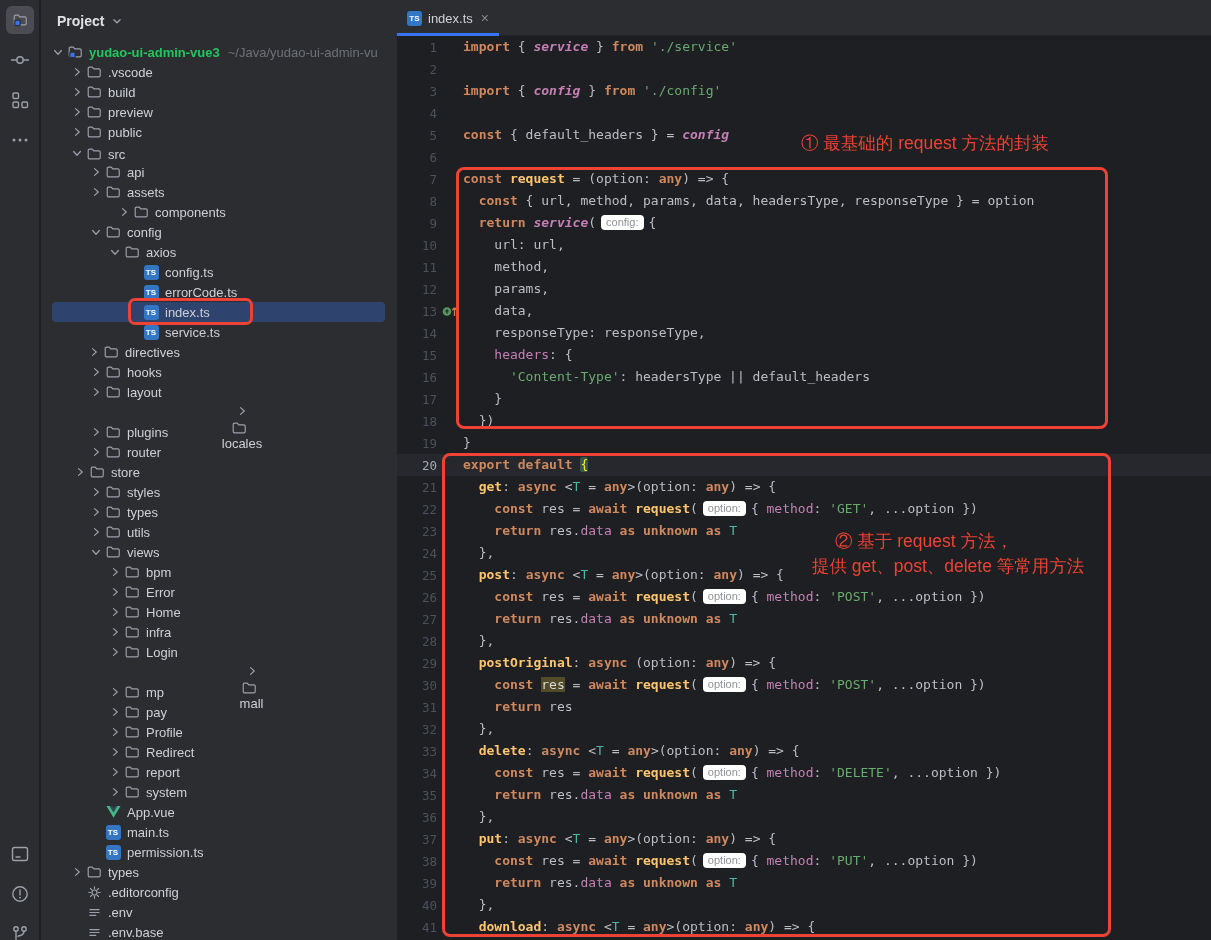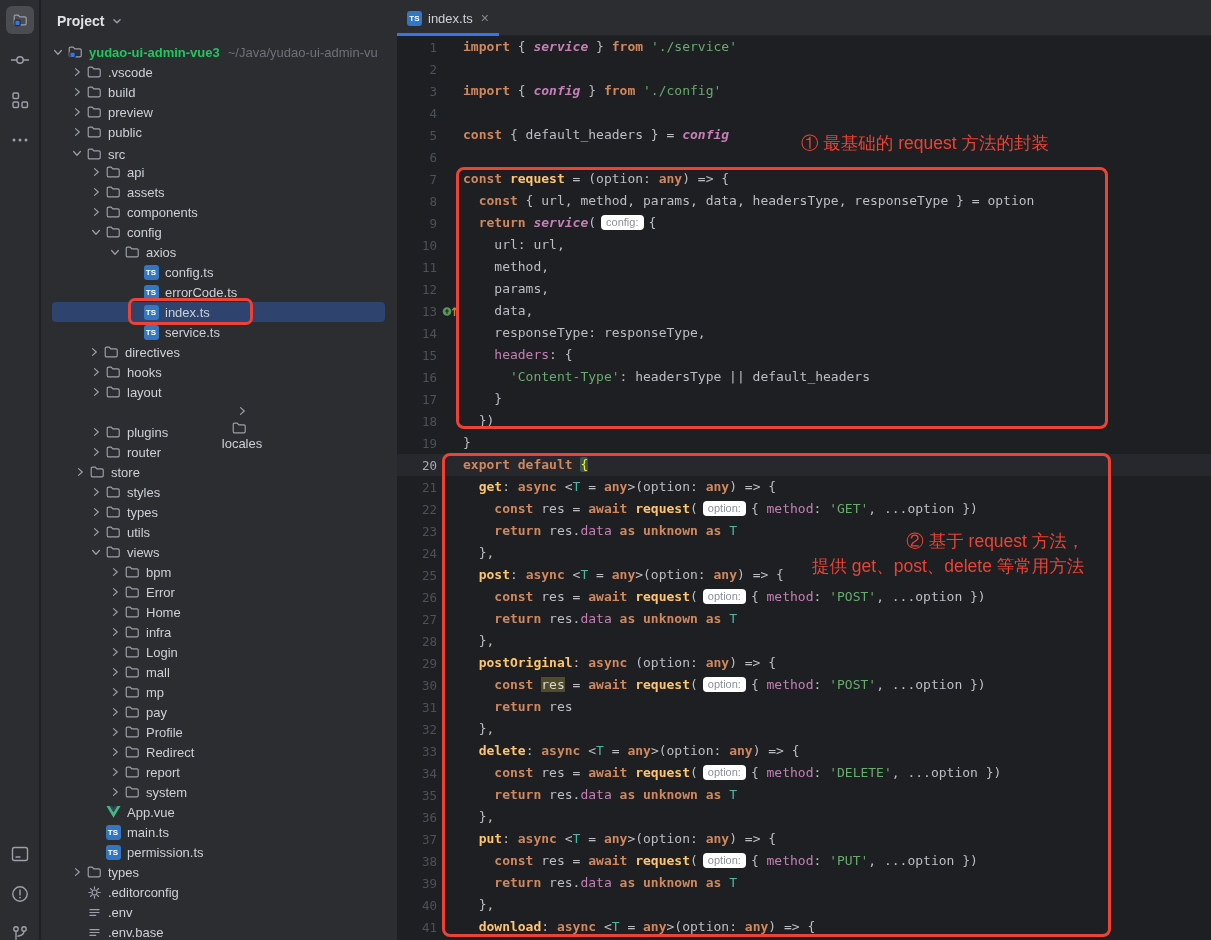--- a/index.html
+++ b/index.html
@@ -70,21 +70,21 @@
            font-family:"Liberation Sans", sans-serif; }
 
   
   .red-box { position:absolute; border:3px solid #ed4234; border-radius:8px; z-index:8; pointer-events:none; }
   #box-tree  { left:128px; top:298px; width:125px; height:27px; border-width:3px; border-radius:7px; }
   #box-one   { left:456px; top:167px; width:652px; height:262px; }
   #box-two   { left:442px; top:453px; width:669px; height:484px; }
   .red-note { position:absolute; color:#ed4234; font-size:17.5px; z-index:9; pointer-events:none;
               font-family:"Liberation Sans", sans-serif; white-space:nowrap; }
   #note-one { left:801px; top:131px; }
-  #note-two { left:812px; top:529px; line-height:25px;text-align:right; }
+  #note-two { left:812px; top:529px; line-height:25px; }
   #note-two .l1 { padding-left:23px; }
 </style>
 </head>
 <body>
 
 <div id="app">
 
   <div id="activity-bar">
     <div id="ab-top" class="ab-group">
         <div class="ab-btn active">
@@ -247,21 +247,21 @@
               <polyline points="6,3.5 11,8 6,12.5" fill="none" stroke="#9da0a8" stroke-width="1.6" stroke-linecap="round" stroke-linejoin="round"></polyline>
             </svg>
           </span>
           <span class="ticon">
             <svg width="16" height="16" viewBox="0 0 18 18">
               <path d="M2.5 5c0-.8.7-1.5 1.5-1.5h3l1.8 2h5.7c.8 0 1.5.7 1.5 1.5v6c0 .8-.7 1.5-1.5 1.5H4c-.8 0-1.5-.7-1.5-1.5z" fill="none" stroke="#9da0a8" stroke-width="1.3"></path>
             </svg>
           </span>
           <span class="tlabel">assets</span>
         </div>
-        <div class="trow" style="padding-left: 46px;">
+        <div class="trow" style="padding-left: 74px;">
           <span class="chev">
             <svg width="12" height="12" viewBox="0 0 16 16">
               <polyline points="6,3.5 11,8 6,12.5" fill="none" stroke="#9da0a8" stroke-width="1.6" stroke-linecap="round" stroke-linejoin="round"></polyline>
             </svg>
           </span>
           <span class="ticon">
             <svg width="16" height="16" viewBox="0 0 18 18">
               <path d="M2.5 5c0-.8.7-1.5 1.5-1.5h3l1.8 2h5.7c.8 0 1.5.7 1.5 1.5v6c0 .8-.7 1.5-1.5 1.5H4c-.8 0-1.5-.7-1.5-1.5z" fill="none" stroke="#9da0a8" stroke-width="1.3"></path>
             </svg>
           </span>
@@ -522,21 +522,21 @@
               <polyline points="6,3.5 11,8 6,12.5" fill="none" stroke="#9da0a8" stroke-width="1.6" stroke-linecap="round" stroke-linejoin="round"></polyline>
             </svg>
           </span>
           <span class="ticon">
             <svg width="16" height="16" viewBox="0 0 18 18">
               <path d="M2.5 5c0-.8.7-1.5 1.5-1.5h3l1.8 2h5.7c.8 0 1.5.7 1.5 1.5v6c0 .8-.7 1.5-1.5 1.5H4c-.8 0-1.5-.7-1.5-1.5z" fill="none" stroke="#9da0a8" stroke-width="1.3"></path>
             </svg>
           </span>
           <span class="tlabel">Login</span>
         </div>
-        <div class="trow" style="padding-left: 65px;">
+        <div class="trow" style="padding-left: 65px; flex-direction: column;">
           <span class="chev">
             <svg width="12" height="12" viewBox="0 0 16 16">
               <polyline points="6,3.5 11,8 6,12.5" fill="none" stroke="#9da0a8" stroke-width="1.6" stroke-linecap="round" stroke-linejoin="round"></polyline>
             </svg>
           </span>
           <span class="ticon">
             <svg width="16" height="16" viewBox="0 0 18 18">
               <path d="M2.5 5c0-.8.7-1.5 1.5-1.5h3l1.8 2h5.7c.8 0 1.5.7 1.5 1.5v6c0 .8-.7 1.5-1.5 1.5H4c-.8 0-1.5-.7-1.5-1.5z" fill="none" stroke="#9da0a8" stroke-width="1.3"></path>
             </svg>
           </span>

